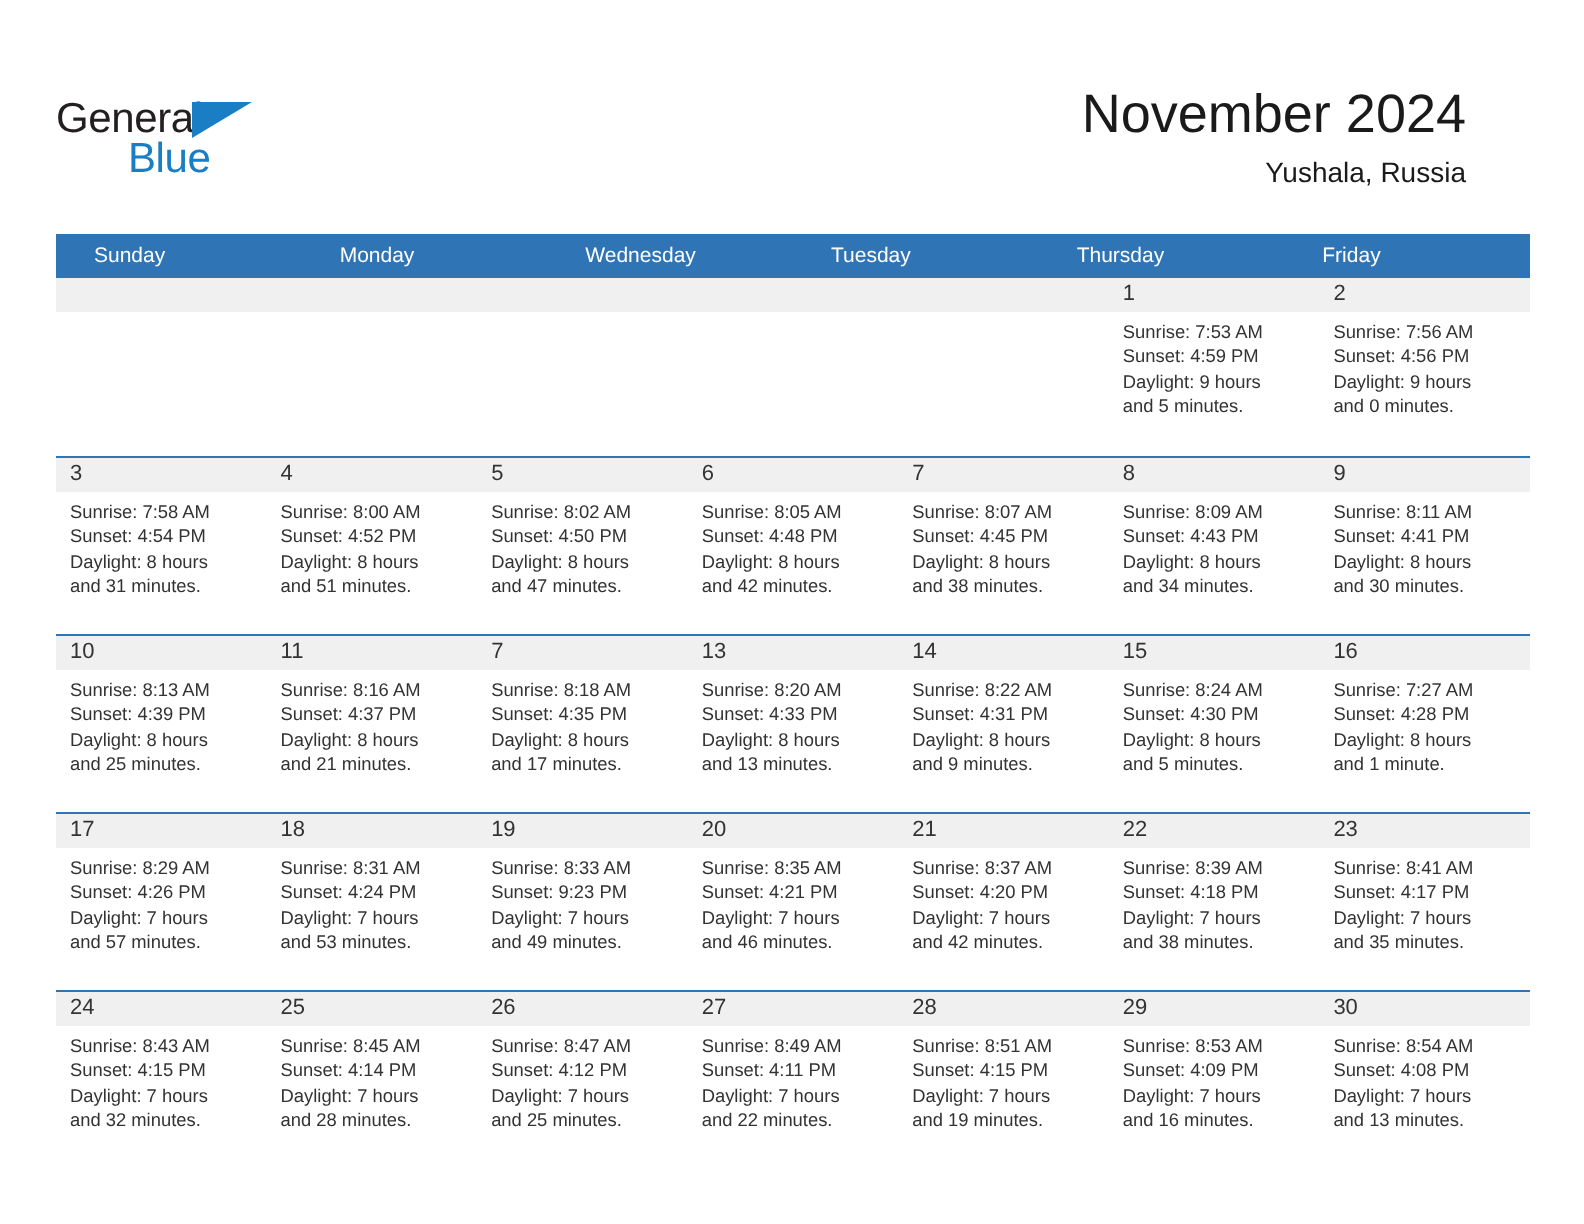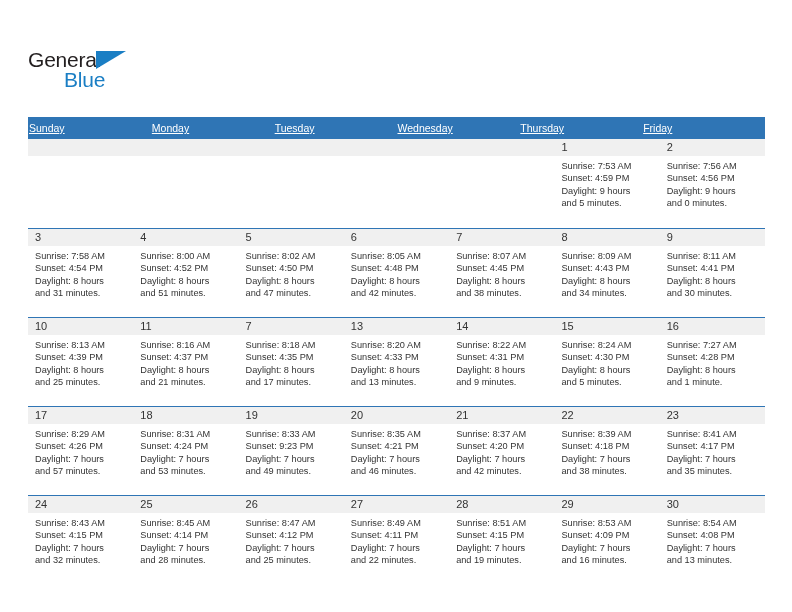--- a/index.html
+++ b/index.html
@@ -95,24 +95,23 @@
   .weekday-row {
     display: flex;
     background: #2f75b5;
     height: 22px;
   }
   .weekday {
     flex: 1 1 0;
     color: #ffffff;
     font-size: 10.5px;
     line-height: 22px;
-    padding-left: 1px;
+    padding-left: 19px;
     box-sizing: border-box;
     white-space: nowrap;
-    text-decoration: underline;
   }
   .week-row {
     display: flex;
     border-top: 1.5px solid #2f75b5;
     height: 88px;
   }
   .week-row.first {
     border-top: none;
     height: 89px;
   }
@@ -156,31 +155,33 @@
 
   <div class="header">
 
     <div class="logo">
       <span class="logo-general">General</span>
       <span class="logo-tri"></span>
       <span class="logo-blue">Blue</span>
     </div>
 
     <div class="title-block">
+      <div class="cal-title">November 2024</div>
+      <div class="cal-subtitle">Yushala, Russia</div>
     </div>
 
   </div>
 
   <div class="calendar">
 
     <div class="weekday-row">
       <div class="weekday">Sunday</div>
       <div class="weekday">Monday</div>
+      <div class="weekday">Wednesday</div>
       <div class="weekday">Tuesday</div>
-      <div class="weekday">Wednesday</div>
       <div class="weekday">Thursday</div>
       <div class="weekday">Friday</div>
     </div>
 
     <div class="week-row first">
       <div class="day-cell empty">
         <div class="day-num-strip"></div>
         <div class="day-body">
           <div></div>
           <div></div>

